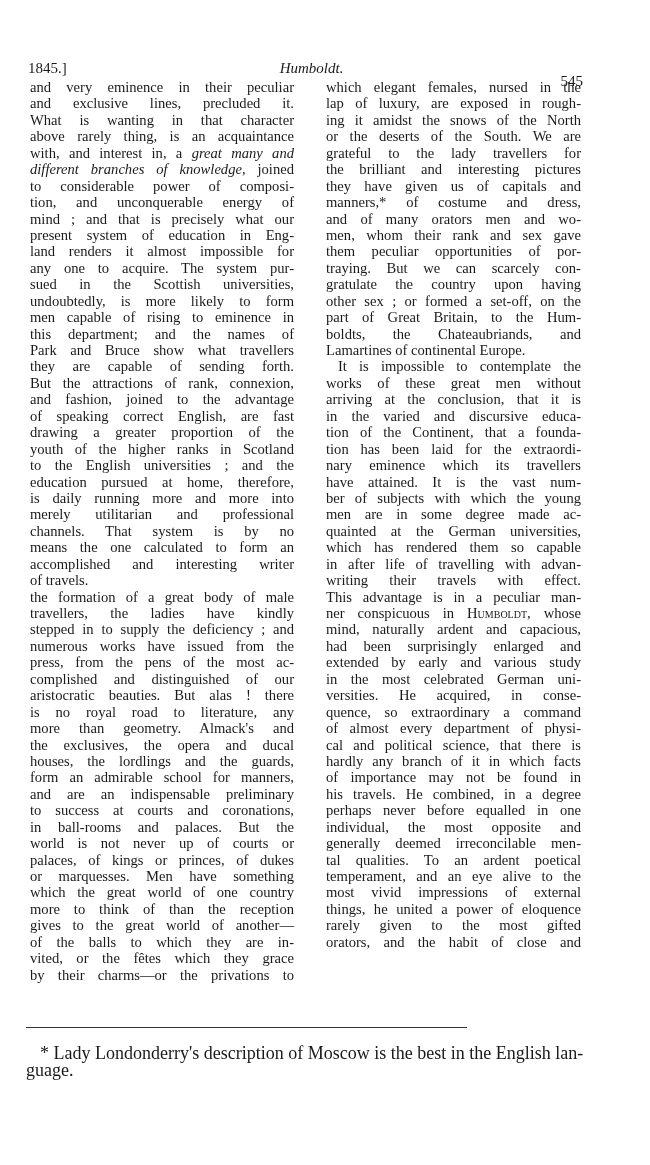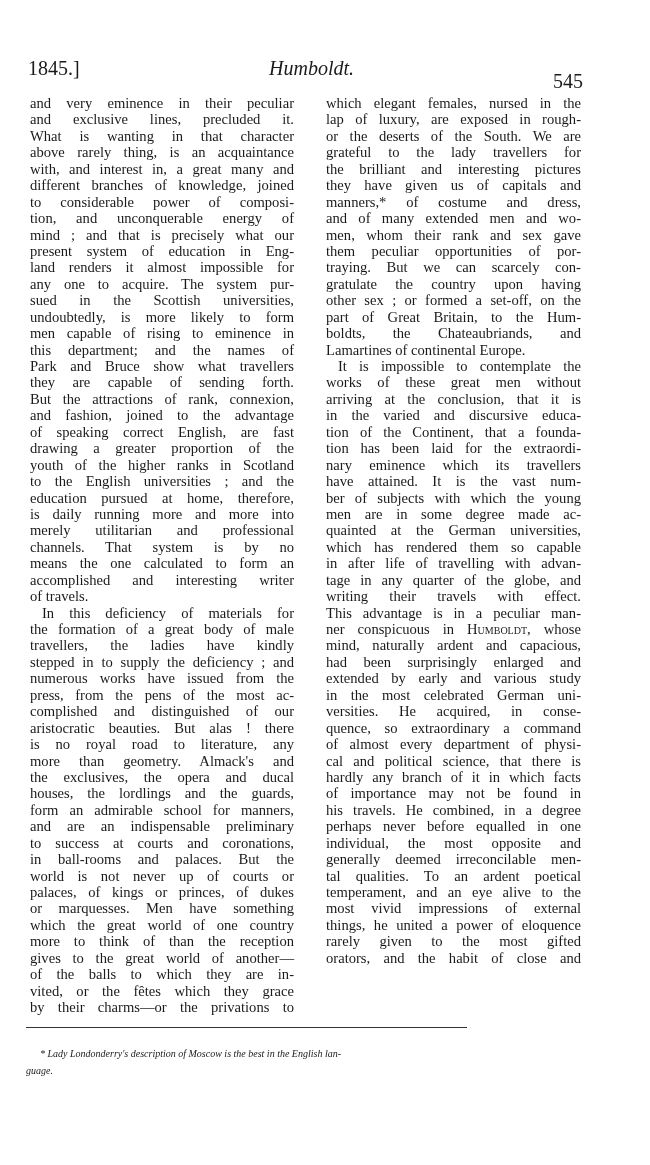--- a/index.html
+++ b/index.html
@@ -1,34 +1,34 @@
 <!DOCTYPE html>
 <html><head>
 <meta charset="utf-8">
 <style>
   html, body { margin: 0; padding: 0; background: #ffffff; }
   body { width: 650px; height: 1165px; position: relative; overflow: hidden;
          font-family: "Liberation Serif", "DejaVu Serif", serif; color: #1a1a1a; }
   .header { position: absolute; top: 58px; left: 28px; width: 555px; height: 20px;
-            font-size: 20px; line-height: 20px; }
+            font-size: 15px; line-height: 20px; }
   .header .left { position: absolute; left: 0; top: 0; }
   .header .center { position: absolute; left: 12px; right: 0; text-align: center; font-style: italic; }
   .header .right { position: absolute; right: 0; top: 13px; }
-  .col { position: absolute; top: 79px; font-size: 14.6px; line-height: 16.45px; margin-top: 16px; }
+  .col { position: absolute; top: 79px; font-size: 14.6px; line-height: 16.45px; }
   .col .line { display: block; height: 16.45px; white-space: nowrap; text-align: justify;
                text-align-last: justify; }
   .col .line.last { text-align-last: left; }
   .col .line.indent { padding-left: 12px; }
   #col-left { left: 30px; width: 264px; }
   #col-right { left: 326px; width: 255px; }
-  .ital { }
+  .ital { font-style: italic; }
   .sc { font-variant: small-caps; }
   .rule { position: absolute; top: 1027px; left: 26px; width: 441px; height: 0;
           border-top: 1.3px solid #333; }
-  .footnote { position: absolute; top: 1045px; left: 26px; width: 437px; font-size: 10px; line-height: 17px; font-style: italic; }
+  .footnote { position: absolute; top: 1045px; left: 26px; width: 437px; font-size: 18px; line-height: 17px; }
   .footnote .fl { display: block; white-space: nowrap; }
   .footnote .fl.first { padding-left: 14px; }
 </style>
 </head>
 <body>
 
 <div class="header">
   <span class="left">1845.]</span>
   <span class="center">Humboldt.</span>
   <span class="right">545</span>
@@ -59,21 +59,20 @@
     <span class="line">drawing a greater proportion of the</span>
     <span class="line">youth of the higher ranks in Scotland</span>
     <span class="line">to the English universities ; and the</span>
     <span class="line">education pursued at home, therefore,</span>
     <span class="line">is daily running more and more into</span>
     <span class="line">merely utilitarian and professional</span>
     <span class="line">channels. That system is by no</span>
     <span class="line">means the one calculated to form an</span>
     <span class="line">accomplished and interesting writer</span>
     <span class="line last">of travels.</span>
-    <span class="line indent">In this deficiency of materials for</span>
     <span class="line">the formation of a great body of male</span>
     <span class="line">travellers, the ladies have kindly</span>
     <span class="line">stepped in to supply the deficiency ; and</span>
     <span class="line">numerous works have issued from the</span>
     <span class="line">press, from the pens of the most ac-</span>
     <span class="line">complished and distinguished of our</span>
     <span class="line">aristocratic beauties. But alas ! there</span>
     <span class="line">is no royal road to literature, any</span>
     <span class="line">more than geometry. Almack's and</span>
     <span class="line">the exclusives, the opera and ducal</span>
@@ -88,26 +87,27 @@
     <span class="line">which the great world of one country</span>
     <span class="line">more to think of than the reception</span>
     <span class="line">gives to the great world of another—</span>
     <span class="line">of the balls to which they are in-</span>
     <span class="line">vited, or the fêtes which they grace</span>
     <span class="line">by their charms—or the privations to</span>
   </div>
 <div class="col" id="col-right">
     <span class="line">which elegant females, nursed in the</span>
     <span class="line">lap of luxury, are exposed in rough-</span>
+    <span class="line">ing it amidst the snows of the North</span>
     <span class="line">or the deserts of the South. We are</span>
     <span class="line">grateful to the lady travellers for</span>
     <span class="line">the brilliant and interesting pictures</span>
     <span class="line">they have given us of capitals and</span>
     <span class="line">manners,* of costume and dress,</span>
-    <span class="line">and of many extended men and wo-</span>
+    <span class="line">and of many orators men and wo-</span>
     <span class="line">men, whom their rank and sex gave</span>
     <span class="line">them peculiar opportunities of por-</span>
     <span class="line">traying. But we can scarcely con-</span>
     <span class="line">gratulate the country upon having</span>
     <span class="line">other sex ; or formed a set-off, on the</span>
     <span class="line">part of Great Britain, to the Hum-</span>
     <span class="line">boldts, the Chateaubriands, and</span>
     <span class="line last">Lamartines of continental Europe.</span>
     <span class="line indent">It is impossible to contemplate the</span>
     <span class="line">works of these great men without</span>
@@ -115,21 +115,20 @@
     <span class="line">in the varied and discursive educa-</span>
     <span class="line">tion of the Continent, that a founda-</span>
     <span class="line">tion has been laid for the extraordi-</span>
     <span class="line">nary eminence which its travellers</span>
     <span class="line">have attained. It is the vast num-</span>
     <span class="line">ber of subjects with which the young</span>
     <span class="line">men are in some degree made ac-</span>
     <span class="line">quainted at the German universities,</span>
     <span class="line">which has rendered them so capable</span>
     <span class="line">in after life of travelling with advan-</span>
-    <span class="line">tage in any quarter of the globe, and</span>
     <span class="line">writing their travels with effect.</span>
     <span class="line">This advantage is in a peculiar man-</span>
     <span class="line">ner conspicuous in <span class="sc">Humboldt</span>, whose</span>
     <span class="line">mind, naturally ardent and capacious,</span>
     <span class="line">had been surprisingly enlarged and</span>
     <span class="line">extended by early and various study</span>
     <span class="line">in the most celebrated German uni-</span>
     <span class="line">versities. He acquired, in conse-</span>
     <span class="line">quence, so extraordinary a command</span>
     <span class="line">of almost every department of physi-</span>

